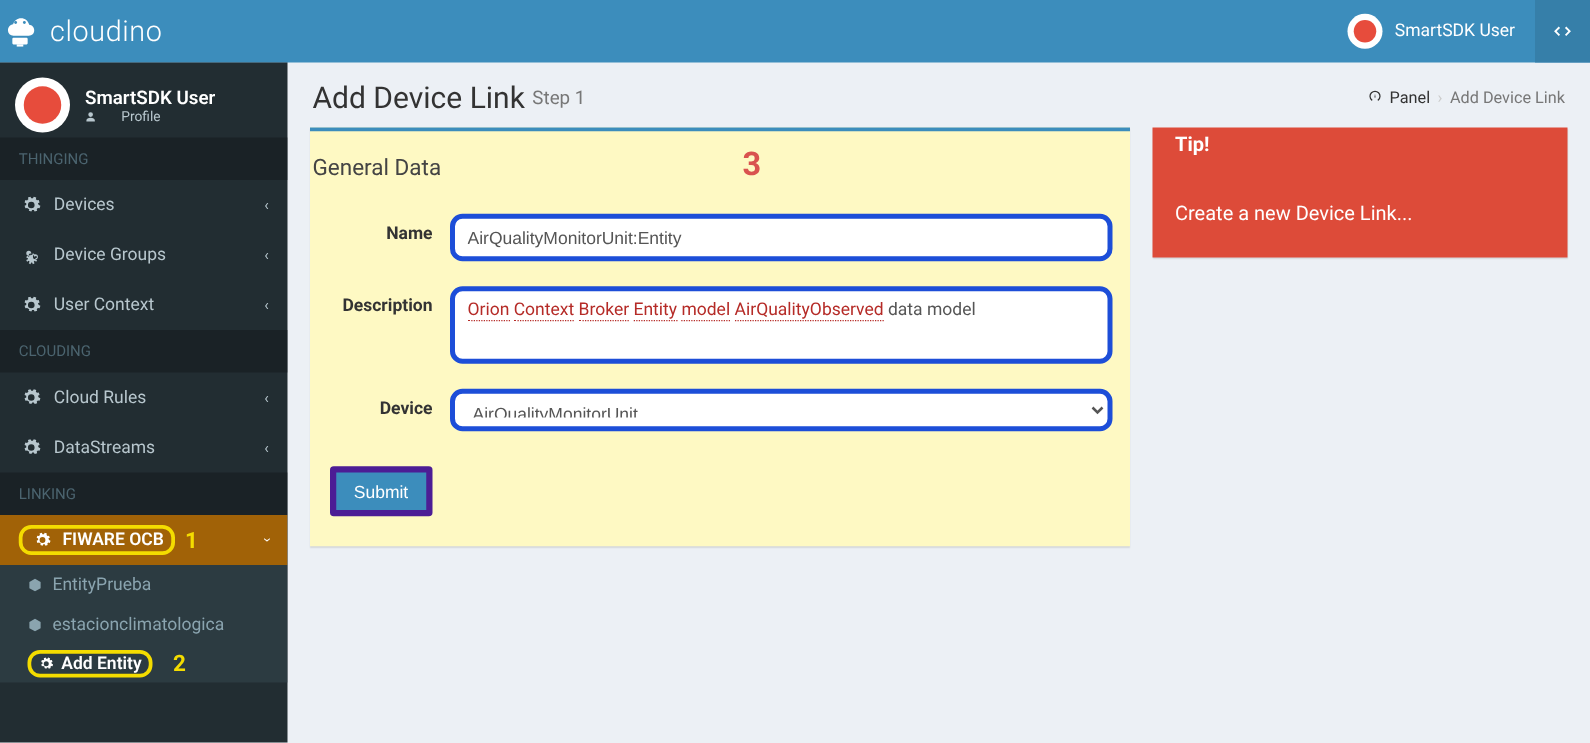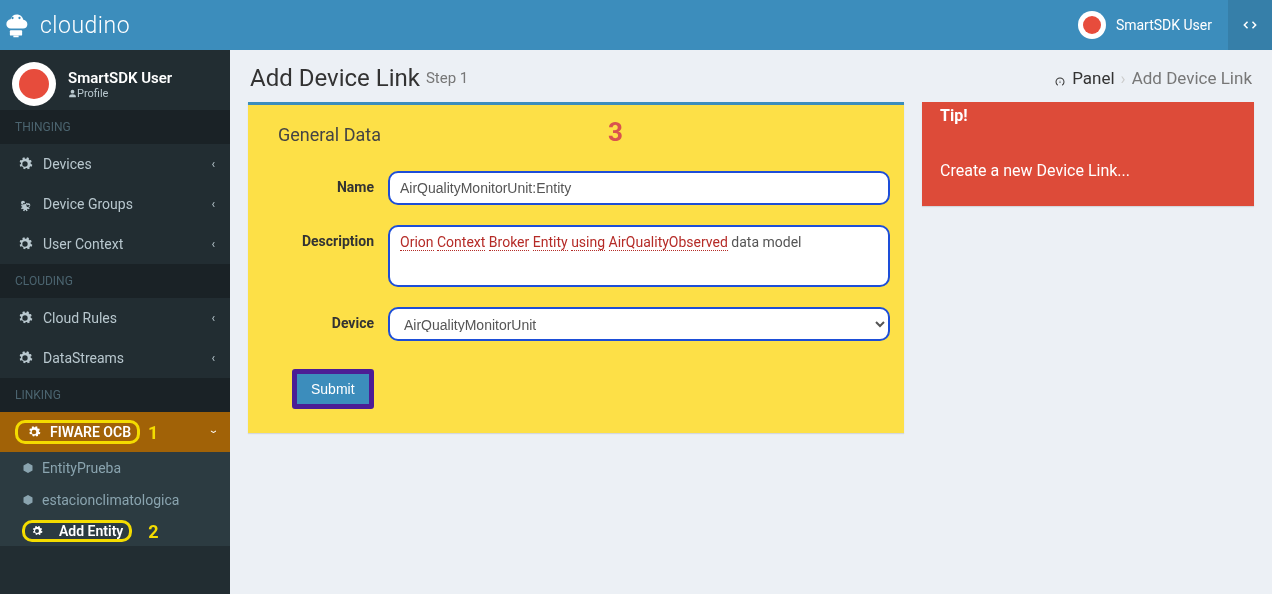--- a/index.html
+++ b/index.html
@@ -17,55 +17,55 @@
   .topbar-avatar::after { content:""; width:18px; height:18px; border-radius:50%; background:#e74c3c; display:block; }
   .topbar-user-name { color: #fff; font-size: 14px; }
   .topbar-code { width: 44px; height: 50px; background: #367fa9; display: flex; align-items: center; justify-content: center; color: #fff; }
   
   
   .sidebar { position: absolute; left: 0; top: 50px; bottom: 0; width: 230px; background: #222d32; color: #b8c7ce; overflow-y: auto; }
   .user-panel { padding: 12px 12px 4px 12px; display: flex; align-items: center; gap: 12px; }
   .user-panel-avatar { width: 44px; height: 44px; border-radius: 50%; background:#fff; display:flex; align-items:center; justify-content:center; position:relative; }
   .user-panel-avatar::after { content:""; width:30px; height:30px; border-radius:50%; background:#e74c3c; display:block; }
   .user-name { color: #fff; font-weight: 600; font-size: 15px; }
-  .user-sub { font-size: 11px; color: #b8c7ce; display:flex; align-items:center; gap:0; }
+  .user-sub { font-size: 11px; color: #b8c7ce; display:flex; align-items:center; gap:20px; }
   .sidebar-header { padding: 10px 15px; font-size: 12px; color: #4b646f; text-transform: uppercase; background: #1a2226; }
   .sidebar-item { display: flex; align-items: center; padding: 12px 15px; font-size: 14px; cursor: pointer; position: relative; }
   .sidebar-item.open { background: #a16207; color:#fff; }
   .sidebar-icon { width: 20px; margin-right: 8px; display:inline-flex; align-items:center; justify-content:center; }
   .sidebar-chevron { margin-left: auto; font-size: 12px; }
   .sidebar-sub { background: #2c3b41; }
   .sidebar-subitem { padding: 8px 15px 8px 22px; font-size: 14px; color: #8aa4af; cursor:pointer; display:flex; align-items:center; gap:8px; }
   .sidebar-subitem.active { color: #fff; }
   
   
   .hl { border: 3px solid #f4dc00; border-radius: 10px; padding: 1px 6px; display:inline-flex; align-items:center; background: transparent; }
   .ann-num { color:#f4dc00; font-weight:700; font-size:18px; margin-left:8px; }
   .ann-num-red { color:#d9534f; font-weight:700; font-size:26px; }
   
   
   .content-wrap { position:absolute; left:230px; top:50px; right:0; bottom:0; overflow:auto; }
   .content-header { padding: 14px 20px 10px 20px; display:flex; align-items:center; }
   .page-title { font-size: 24px; color:#333; font-weight:400; }
   .page-step { color:#777; font-size:15px; margin-left:6px; }
-  .breadcrumb { margin-left:auto; font-size:17px; color:#444; display:flex; align-items:flex-end; gap:6px; }
+  .breadcrumb { margin-left:auto; font-size:13px; color:#444; display:flex; align-items:flex-start; gap:6px; }
   .breadcrumb-sep { color:#ccc; }
   .breadcrumb-current { color:#777; }
   
   .content-row { display:flex; gap:18px; padding: 0 18px 18px 18px; }
-  .panel { background:#fde047; border-top:3px solid #3c8dbc; box-shadow: 0 1px 1px rgba(0,0,0,0.1); flex:1; padding: 12px 14px 24px 30px; }
+  .panel { background:#fef9c3; border-top:3px solid #3c8dbc; box-shadow: 0 1px 1px rgba(0,0,0,0.1); flex:1; padding: 12px 14px 24px 2px; }
   .panel-title { font-size:18px; color:#444; margin-bottom:6px; }
   .panel-title-row { display:flex; align-items:baseline; }
   
   .form-row { display:flex; align-items:flex-start; margin-top:20px; }
   .form-label { width:110px; text-align:right; padding-right:14px; font-weight:700; font-size:14px; color:#333; padding-top:8px; }
   .form-control-wrap { flex:1; position:relative; }
   .form-control { width:100%; border:1px solid #ccc; padding:7px 10px; font-size:14px; color:#555; border-radius:2px; background:#fff; }
   select.form-control { height:34px; }
-  .hl-red { border:2px solid #1d4ed8; border-radius:10px; }
+  .hl-red { border:4px solid #1d4ed8; border-radius:10px; }
   
   .desc-word { color:#b52b27; border-bottom:1px dotted #b52b27; }
   
   .submit-btn { margin-top:28px; margin-left:14px; background:#3c8dbc; color:#fff; border:5px solid #4c1d95; padding:7px 14px; border-radius:3px; font-size:14px; cursor:pointer; }
   
   .tip-box { width:332px; background:#dd4b39; color:#fff; padding:4px 18px 26px 18px; box-shadow:0 1px 1px rgba(0,0,0,0.1); align-self:flex-start; }
   .tip-title { font-weight:700; font-size:16px; margin-bottom:10px; }
   .tip-text { font-size:16px;margin-top:36px; }
   
   svg { display:block; }
@@ -181,21 +181,21 @@
         </svg>
       <span>EntityPrueba</span>
     </div>
     <div class="sidebar-subitem">
       <svg width="12" height="12" viewBox="0 0 24 24">
           <path fill="#8aa4af" d="M12 2l9 5v10l-9 5-9-5V7z"></path>
         </svg>
       <span>estacionclimatologica</span>
     </div>
     <div class="sidebar-subitem active" style="padding-top:4px;padding-bottom:4px;">
-      <span class="hl" style="gap:16px;padding:0 6px;">
+      <span class="hl" style="gap:6px;padding:0 6px;">
         <svg width="12" height="12" viewBox="0 0 24 24">
             <path fill="#fff" d="M12 8a4 4 0 100 8 4 4 0 000-8zm9 4l2 1-1 3-2-.5a8 8 0 01-1.4 1.4l.5 2-3 1-1-2h-2l-1 2-3-1 .5-2A8 8 0 017.2 15.5L5 16l-1-3 2-1v-2l-2-1 1-3 2 .5A8 8 0 018.6 5.1L8 3l3-1 1 2h2l1-2 3 1-.5 2a8 8 0 011.4 1.4L21 6l1 3-2 1z"></path>
           </svg>
         <span style="color:#fff;font-weight:600;">Add Entity</span>
       </span>
       <span class="ann-num">2</span>
     </div>
   </div>
 </div>
 
@@ -224,21 +224,21 @@
         <div class="form-label">Name</div>
         <div class="form-control-wrap">
           <input class="form-control hl-red" value="AirQualityMonitorUnit:Entity" style="">
         </div>
       </div>
 
       <div class="form-row">
         <div class="form-label">Description</div>
         <div class="form-control-wrap">
           <div class="form-control hl-red" contenteditable="true" style="height: 62px;">
-            <span class="desc-word">Orion</span> <span class="desc-word">Context</span> <span class="desc-word">Broker</span> <span class="desc-word">Entity</span> <span class="desc-word">using</span> <span class="desc-word">AirQualityObserved</span><span> data model</span>
+            <span class="desc-word">Orion</span> <span class="desc-word">Context</span> <span class="desc-word">Broker</span> <span class="desc-word">Entity</span> <span class="desc-word">model</span> <span class="desc-word">AirQualityObserved</span><span> data model</span>
           </div>
         </div>
       </div>
 
       <div class="form-row">
         <div class="form-label">Device</div>
         <div class="form-control-wrap">
           <select class="form-control hl-red">
             <option>AirQualityMonitorUnit</option>
           </select>

